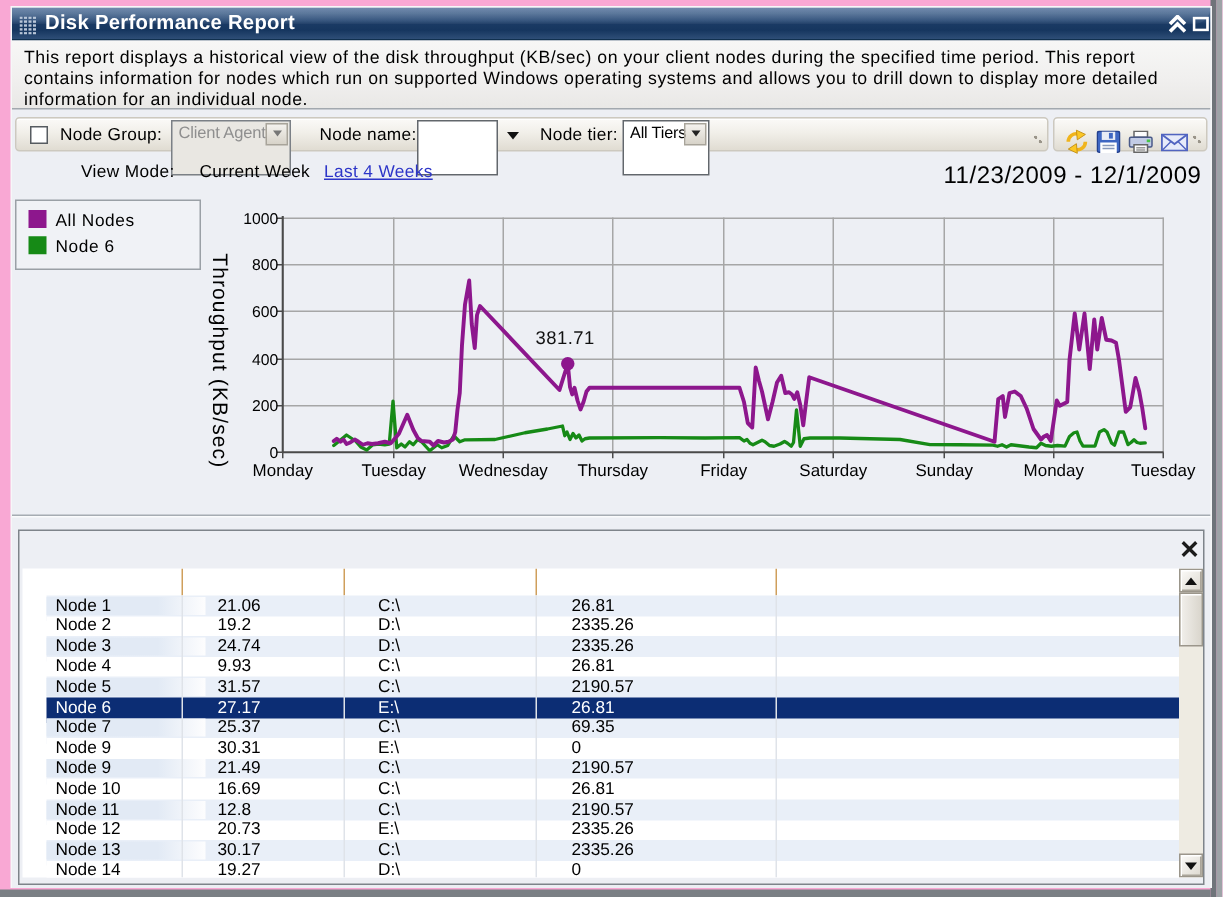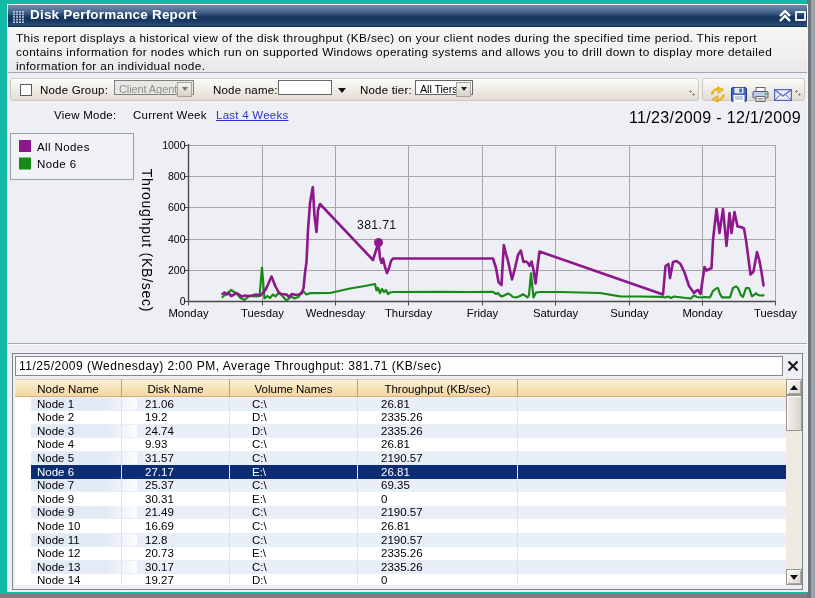--- a/index.html
+++ b/index.html
@@ -1,19 +1,19 @@
 <!DOCTYPE html>
 <html><head>
 <meta charset="utf-8">
 <style>
   html,body { margin:0; padding:0; }
   * { box-sizing:border-box; }
   #root {
     position:relative; width:815px; height:598px; overflow:hidden;
-    background:#14b8a6;
+    background:#f9a8d4;
     font-family:"Liberation Sans",sans-serif;
   }
   #frame {
     position:absolute; left:7px; top:4px; width:801px; height:588px;
     background:#f6f7f8; padding:1px;
   }
   #win {
     position:relative; width:799px; height:587px; background:#edeff4; overflow:hidden;
   }
   
@@ -45,21 +45,21 @@
     border:1px solid #cdc9bf;
     box-shadow:inset 0 1px 0 #fff;
   }
   #tbL { left:2px;  width:689px; }
   #tbR { left:694px; width:103px; }
   .lbl { position:absolute; font-size:11.5px; letter-spacing:0.2px; color:#000; }
   #cb {
     position:absolute; left:12px; top:79px; width:12px; height:12px;
     background:#fff; border:1px solid #565b60;
   }
-  .ctl { position:absolute; top:75px; height:15px; font-size:11px; letter-spacing:-0.1px; }
+  .ctl { position:absolute; top:75px; height:37px; font-size:11px; letter-spacing:-0.1px; }
   #selGroup {
     left:106px; width:80px; background:#e9e7e2; border:1px solid #7b8086;
     color:#8f8f8f; padding:2px 0 0 4px;
   }
   #selGroup .btn, #selTier .btn {
     position:absolute; right:1px; top:1px; width:15px; height:15px;
     background:linear-gradient(180deg,#f4f2ee,#d7d3c9);
     border:1px solid #a8a49a; text-align:center;
   }
   #inpName { left:270px; width:54px; background:#fff; border:1px solid #62676c; }
@@ -279,31 +279,24 @@
 <rect x="19" y="140" width="12" height="12" fill="#8d178d"></rect>
 <text x="37" y="150.5" font-size="11.5" letter-spacing="0.4" fill="#000">All Nodes</text>
 <rect x="19" y="157.5" width="12" height="12" fill="#168a16"></rect>
 <text x="37" y="168" font-size="11.5" letter-spacing="0.4" fill="#000">Node 6</text>
 </svg>
 
   <div id="divider1"></div>
         <div id="divider2"></div>
 
   <div id="panel">
-    <div id="caption">11/25/2009 (Wednesday) 2:00 PM, Average Throughput: 381.71 (KB/sec)</div>
     <svg id="closex" viewBox="0 0 14 14">
             <path d="M2.5 2.5 L11.5 11.5 M11.5 2.5 L2.5 11.5" stroke="#1b1b1b" stroke-width="2.2"></path>
           </svg>
     <div id="grid">
-      <div id="ghead">
-        <span style="left:0;width:106px">Node Name</span>
-        <span style="left:107px;width:107px">Disk Name</span>
-        <span style="left:215px;width:127px">Volume Names</span>
-        <span style="left:343px;width:159px">Throughput (KB/sec)</span>
-      </div>
       <div class="hsep" style="left:106px"></div>
       <div class="hsep" style="left:214px"></div>
       <div class="hsep" style="left:342px"></div>
       <div class="hsep" style="left:502px"></div>
 <div class="r t" style="top:18.0px">
               <span class="c1">Node 1</span>
               <span class="c2">21.06</span>
               <span class="c3">C:\</span>
               <span class="c4">26.81</span>
             </div>

